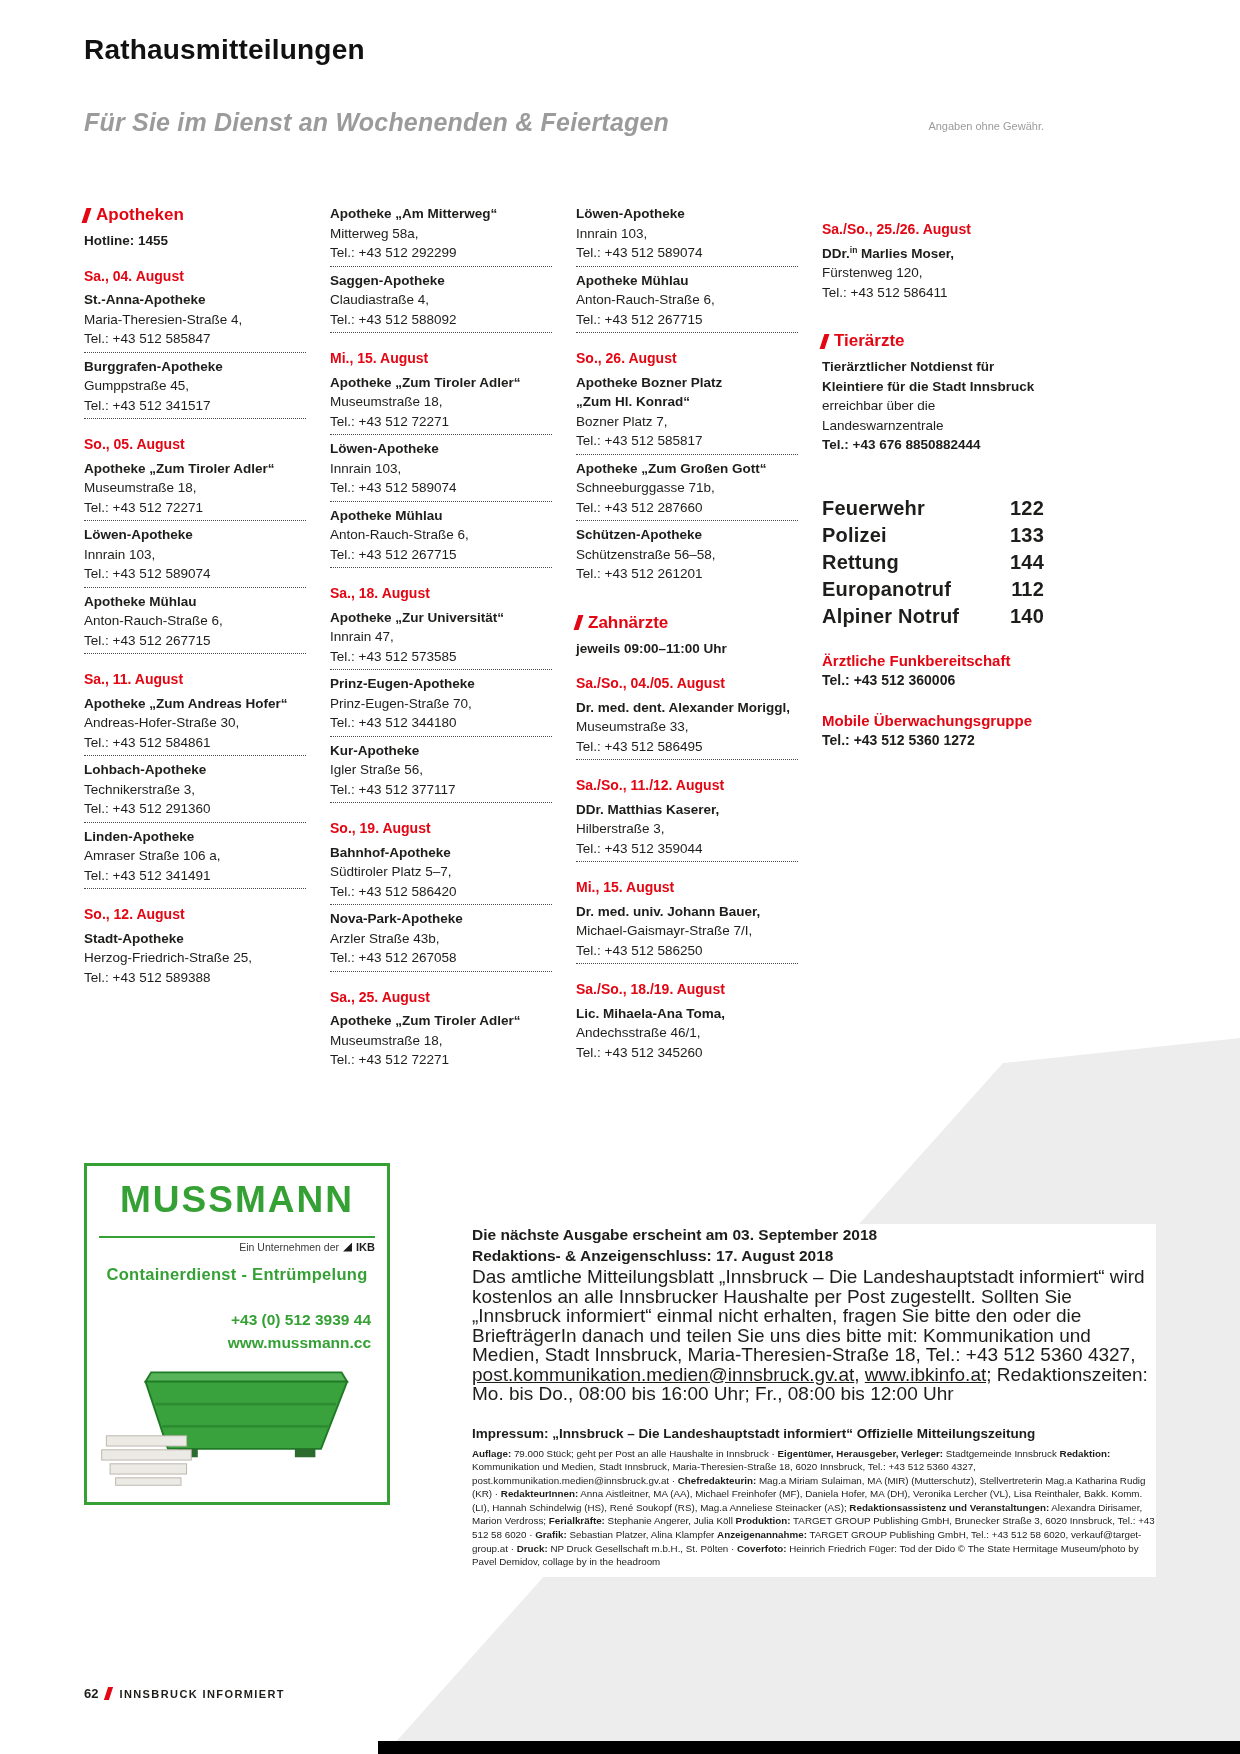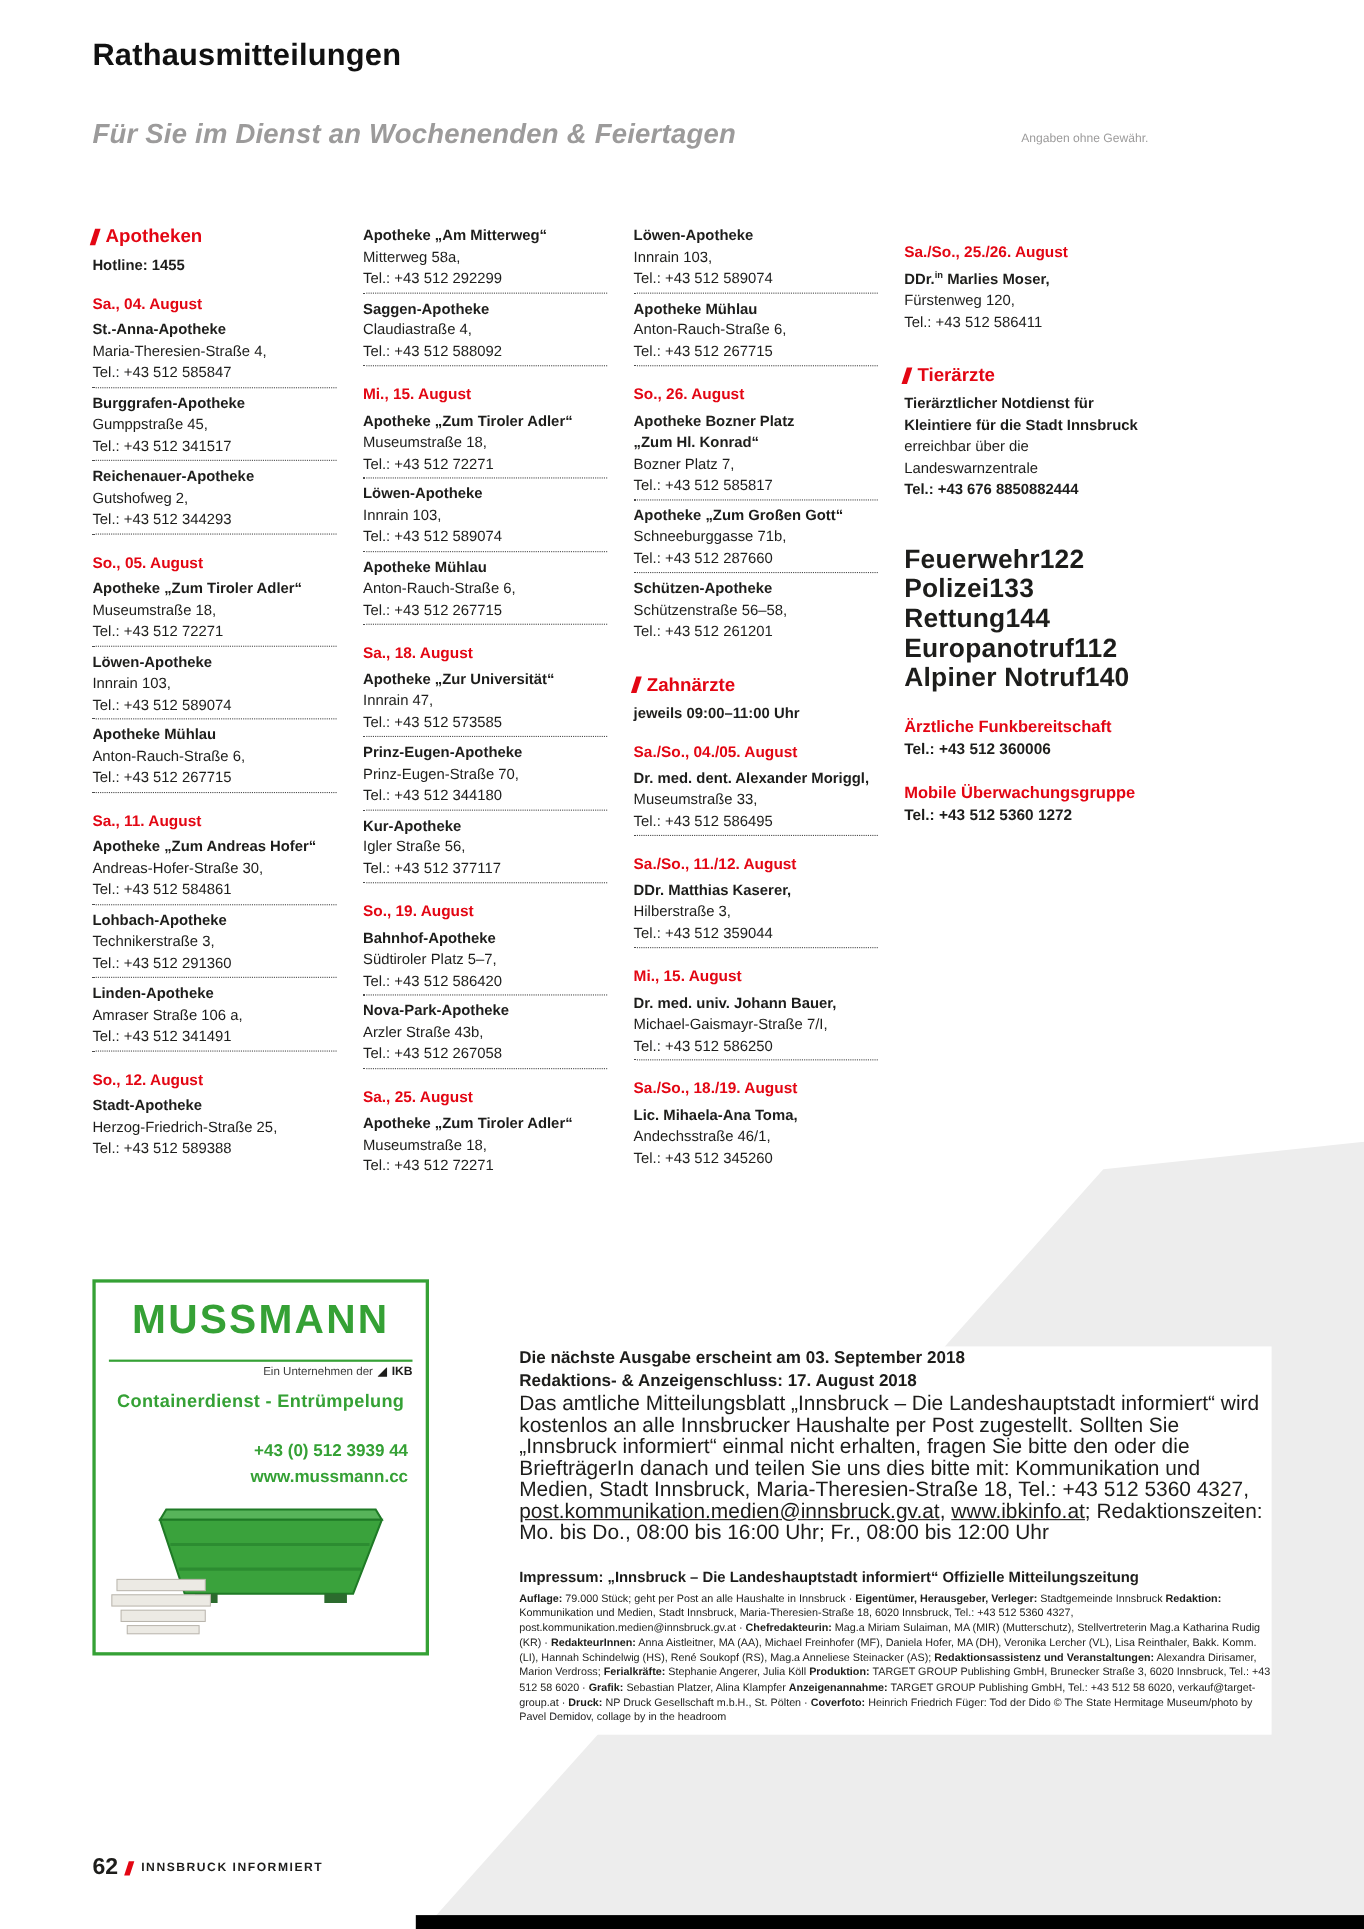--- a/index.html
+++ b/index.html
@@ -23,21 +23,21 @@
   .col{flex:0 0 222px;width:222px;font-size:13.5px;line-height:19.5px}
   .sec{display:flex;align-items:center;gap:7px;margin:30px 0 7px}
   .col .sec:first-child{margin-top:2px}
   .slash{display:inline-block;width:5px;height:15px;background:var(--red,#e30613);transform:skewX(-18deg)}
   .seclabel{color:var(--red,#e30613);font-weight:bold;font-size:17px;line-height:18px}
   .boldline{font-weight:bold}
   .date{color:var(--red,#e30613);font-weight:bold;font-size:14px;margin:16px 0 4px}
   .entry .ename,.entry .ename-inline .b{font-weight:bold}
   .entry.hasdiv{border-bottom:1px dotted #4a4a4a;padding-bottom:3px;margin-bottom:4px}
   .etable{margin-top:40px;margin-bottom:6px}
-  .erow{display:flex;justify-content:flex-start;font-weight:bold;font-size:24px;line-height:27px;letter-spacing:.2px}
+  .erow{display:flex;justify-content:space-between;font-weight:bold;font-size:20px;line-height:27px;letter-spacing:.2px}
   .redhead{color:var(--red,#e30613);font-weight:bold;font-size:15px;margin-top:20px;line-height:21px}
   .redhead + .boldline{font-size:14px}
   sup{font-size:8.5px;vertical-align:super;line-height:0}
   .para .b{font-weight:bold}
 
   
   .ad{position:absolute;left:84px;top:1163px;width:306px;height:342px;background:#fff;border:3px solid var(--green,#35a135);padding:14px 12px 10px;z-index:3}
   .ad-brand{color:var(--green,#35a135);font-weight:bold;font-size:37px;line-height:40px;text-align:center;letter-spacing:2px;border-bottom:2px solid var(--green,#35a135);padding-bottom:16px}
   .ad-sub{display:flex;justify-content:flex-end;align-items:center;gap:4px;font-size:10.5px;color:#3a3a3a;margin-top:3px}
   .ikb-mark{display:inline-block;width:9px;height:9px;background:#1d1d1b;clip-path:polygon(0 100%,100% 0,100% 100%)}
@@ -51,21 +51,21 @@
   .info{position:absolute;left:472px;top:1224px;width:684px;background:#fff;padding-bottom:8px;z-index:3}
   .info-h{font-size:15.5px;font-weight:bold;line-height:21px}
   .info-body{font-size:19px;line-height:19.5px;margin-top:1px}
   .u{text-decoration:underline}
   .imp-h{font-size:13.5px;font-weight:bold;margin-top:22px}
   .imp-body{font-size:9.8px;line-height:13.6px;margin-top:6px}
   .imp-body .b{font-weight:bold}
 
   
   .footer{position:absolute;left:84px;top:1686px;display:flex;align-items:center;gap:8px;z-index:2}
-  .pnum{font-size:21px;font-weight:bold}
+  .pnum{font-size:13px;font-weight:bold}
   .fslash{height:13px}
   .brand{font-size:11px;font-weight:bold;letter-spacing:1.4px}
 </style>
 </head>
 <body>
 
 <div class="page">
   <div class="gray-wedge"></div>
   <div class="black-bar"></div>
 
@@ -86,25 +86,20 @@
         <p class="date">Sa., 04. August</p>
         <div class="entry hasdiv">
           <p class="ename">St.-Anna-Apotheke</p>
           <p class="eaddr">Maria-Theresien-Straße 4,</p>
           <p class="etel">Tel.: +43 512 585847</p>
         </div>
         <div class="entry hasdiv">
           <p class="ename">Burggrafen-Apotheke</p>
           <p class="eaddr">Gumppstraße 45,</p>
           <p class="etel">Tel.: +43 512 341517</p>
-        </div>
-        <div class="entry hasdiv">
-          <p class="ename">Reichenauer-Apotheke</p>
-          <p class="eaddr">Gutshofweg 2,</p>
-          <p class="etel">Tel.: +43 512 344293</p>
         </div>
         <p class="date">So., 05. August</p>
         <div class="entry hasdiv">
           <p class="ename">Apotheke „Zum Tiroler Adler“</p>
           <p class="eaddr">Museumstraße 18,</p>
           <p class="etel">Tel.: +43 512 72271</p>
         </div>
         <div class="entry hasdiv">
           <p class="ename">Löwen-Apotheke</p>
           <p class="eaddr">Innrain 103,</p>

